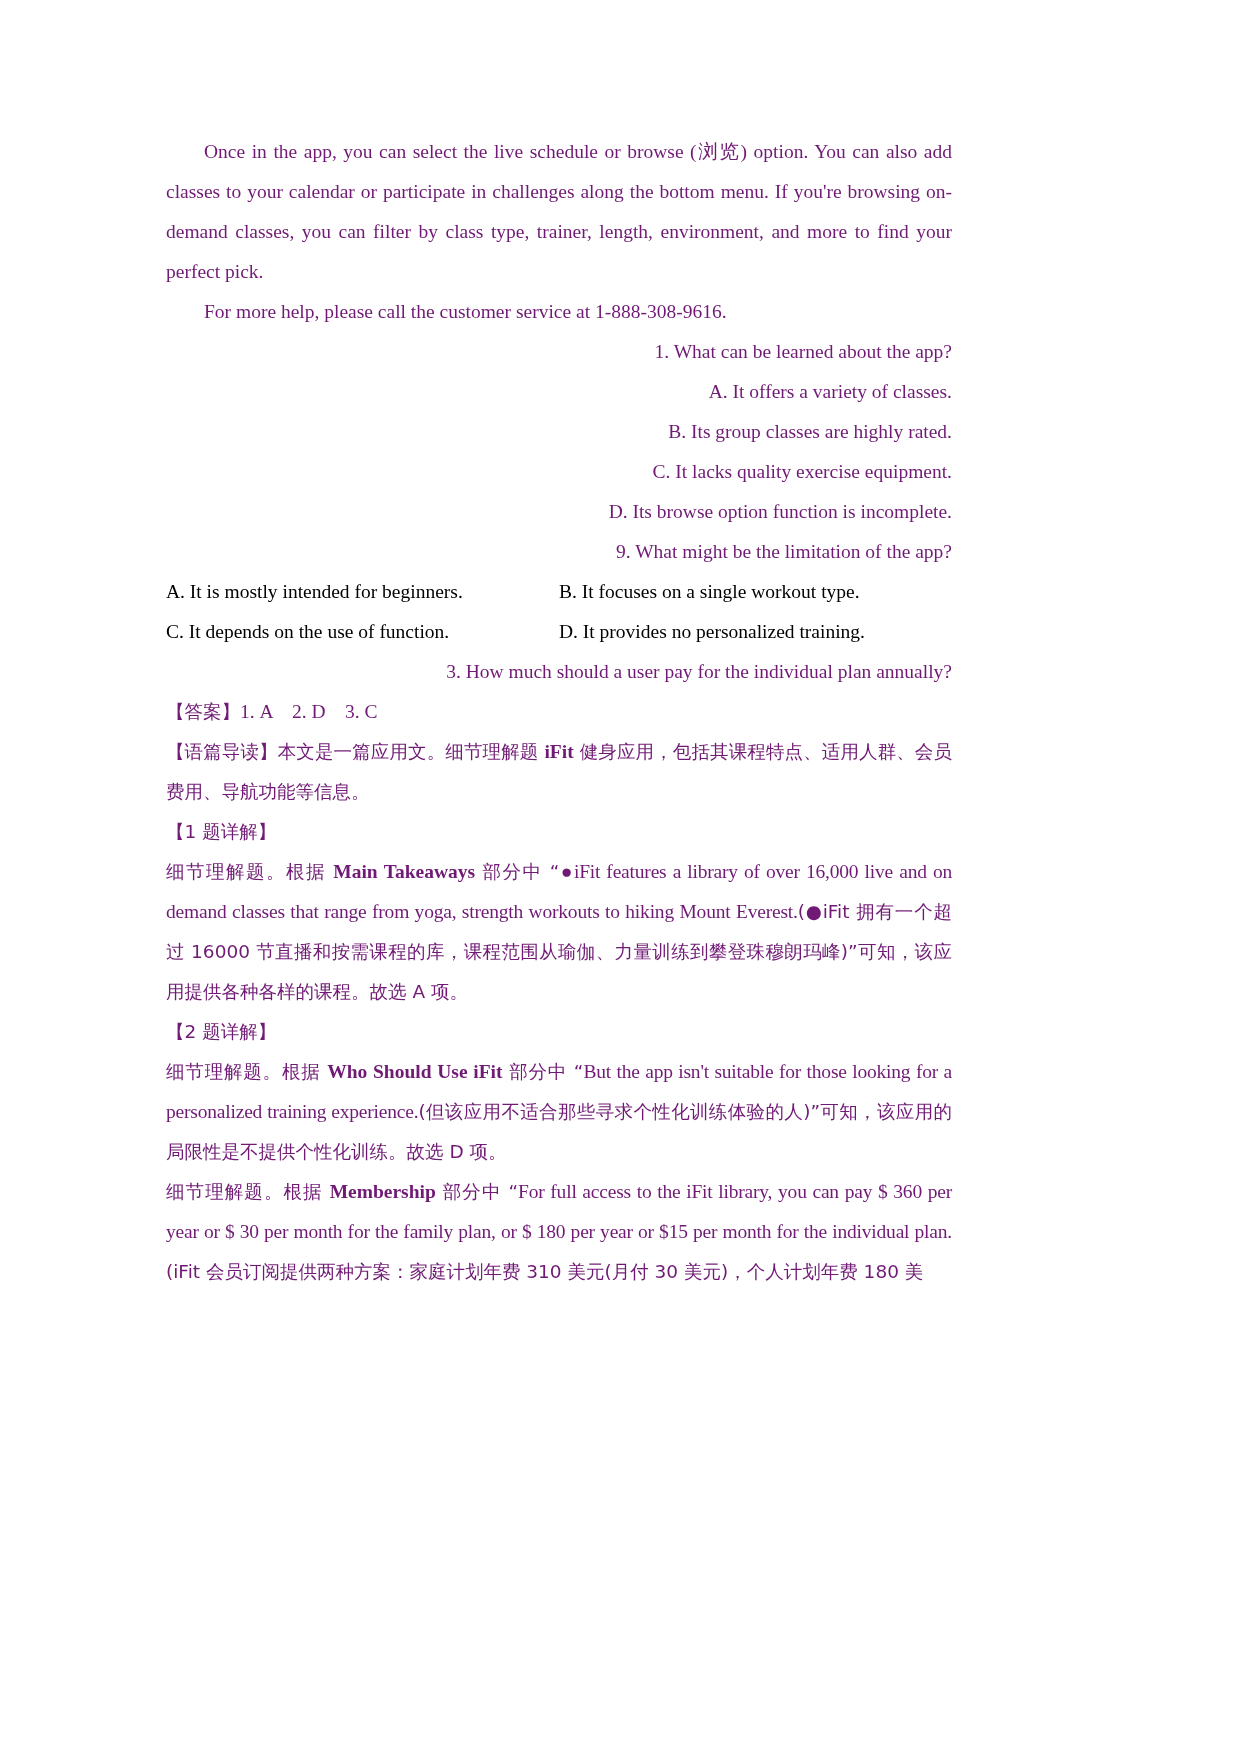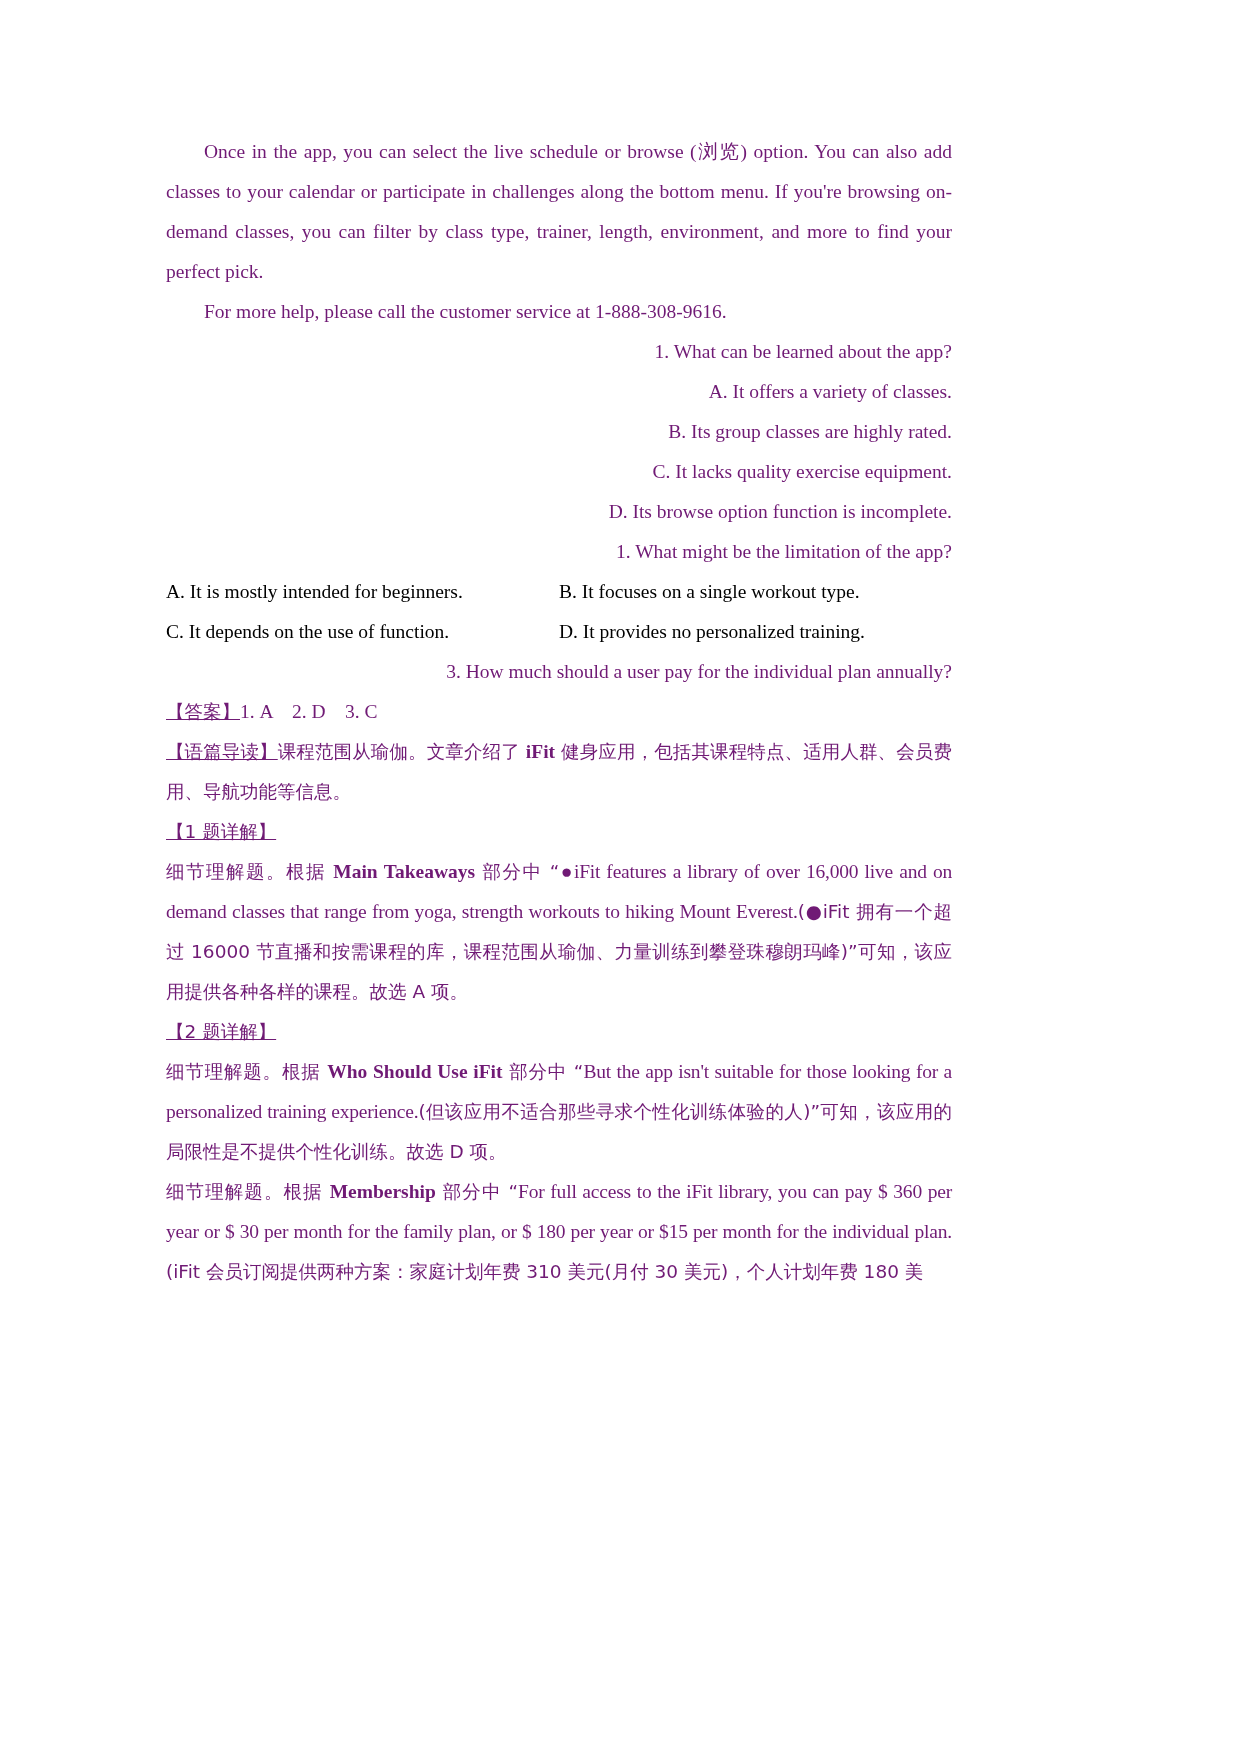--- a/index.html
+++ b/index.html
@@ -77,60 +77,59 @@
   }
   .analysis {
     margin: 0;
     font-size: 19.5px;
     line-height: 40px;
     text-align: justify;
   }
   .label-cn {
     font-family: "DejaVu Sans", "Liberation Sans", sans-serif;
     font-size: 18.5px;
-    text-decoration: underline;
   }
 </style>
 </head>
 <body>
 
 <div class="page">
   <div class="content">
 
     <p class="body-para">Once in the app, you can select the live schedule or browse (浏览) option. You can also add classes to your calendar or participate in challenges along the bottom menu. If you're browsing on-demand classes, you can filter by class type, trainer, length, environment, and more to find your perfect pick.</p>
 
     <p class="body-para no-justify">For more help, please call the customer service at 1-888-308-9616.</p>
 
     <p class="q-line">1. What can be learned about the app?</p>
 
     <p class="q-line">A. It offers a variety of classes.</p>
     <p class="q-line">B. Its group classes are highly rated.</p>
     <p class="q-line">C. It lacks quality exercise equipment.</p>
     <p class="q-line">D. Its browse option function is incomplete.</p>
 
-    <p class="q-line">1. What might be the limitation of the app?</p>
+    <p class="q-line">9. What might be the limitation of the app?</p>
 
     <div class="opt-row two-col">
       <div>A. It is mostly intended for beginners.</div>
       <div>B. It focuses on a single workout type.</div>
     </div>
     <div class="opt-row two-col">
       <div>C. It depends on the use of function.</div>
       <div>D. It provides no personalized training.</div>
     </div>
 
     <p class="q-line">3. How much should a user pay for the individual plan annually?</p>
 
 
     <p class="cn-line">
       <span class="label-cn">【答案】</span><span>1. A　2. D　3. C</span>
     </p>
 
     <p class="cn-line">
-      <span class="label-cn">【语篇导读】</span><span class="cn">课程范围从瑜伽。文章介绍了 </span><span class="bold">iFit</span><span class="cn"> 健身应用，包括其课程特点、适用人群、会员费用、导航功能等信息。</span>
+      <span class="label-cn">【语篇导读】</span><span class="cn">本文是一篇应用文。细节理解题 </span><span class="bold">iFit</span><span class="cn"> 健身应用，包括其课程特点、适用人群、会员费用、导航功能等信息。</span>
     </p>
 
     <p class="cn-line">
       <span class="label-cn">【1 题详解】</span>
     </p>
     <p class="analysis">
       <span class="cn">细节理解题。根据 </span><span class="bold">Main Takeaways</span><span class="cn"> 部分中 “</span><span class="tight">●iFit features a library of over 16,000 live and on demand classes that range from yoga, strength workouts to hiking Mount Everest.</span><span class="cn">(●iFit 拥有一个超过 16000 节直播和按需课程的库，课程范围从瑜伽、力量训练到攀登珠穆朗玛峰)</span><span class="cn">”可知，该应用提供各种各样的课程。故选 A 项。</span>
     </p>
 
     <p class="cn-line">

